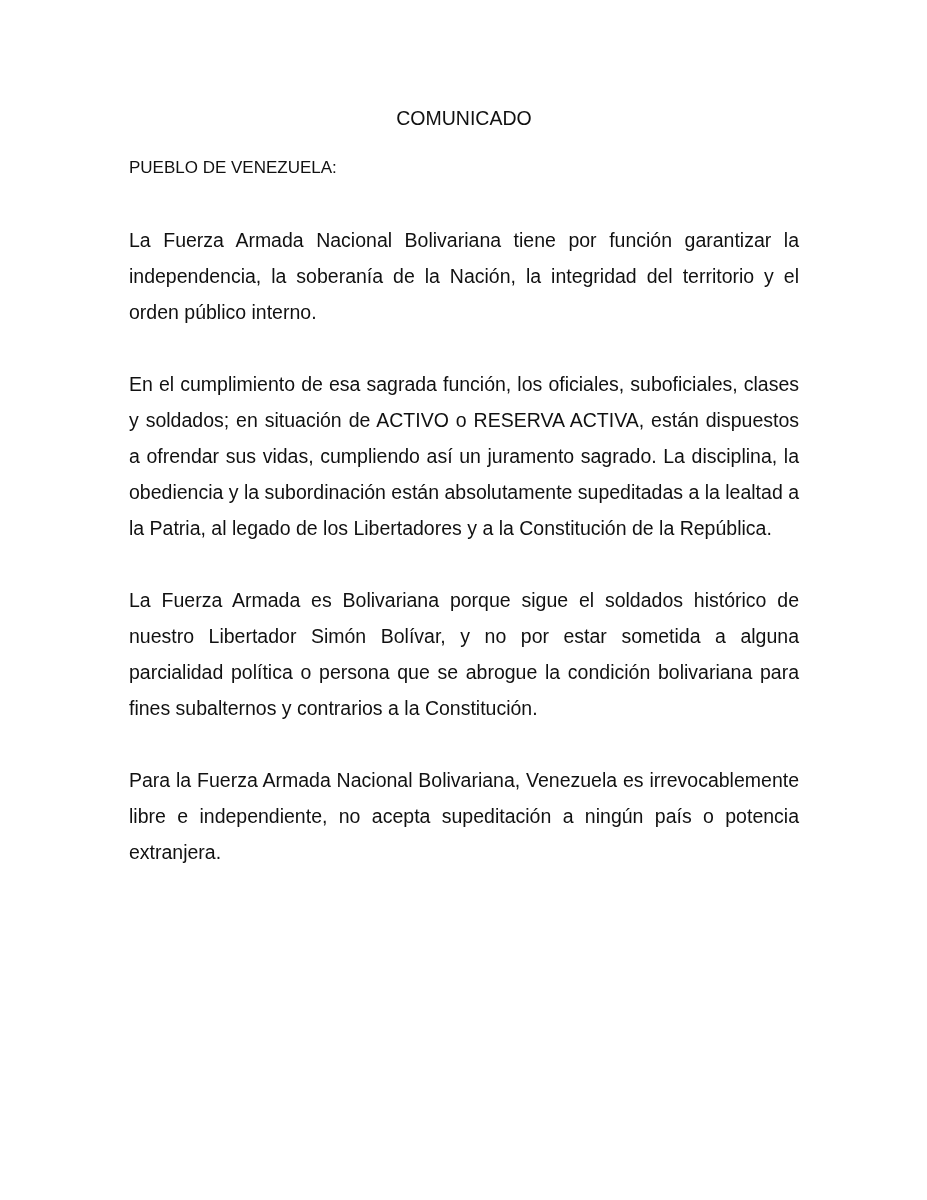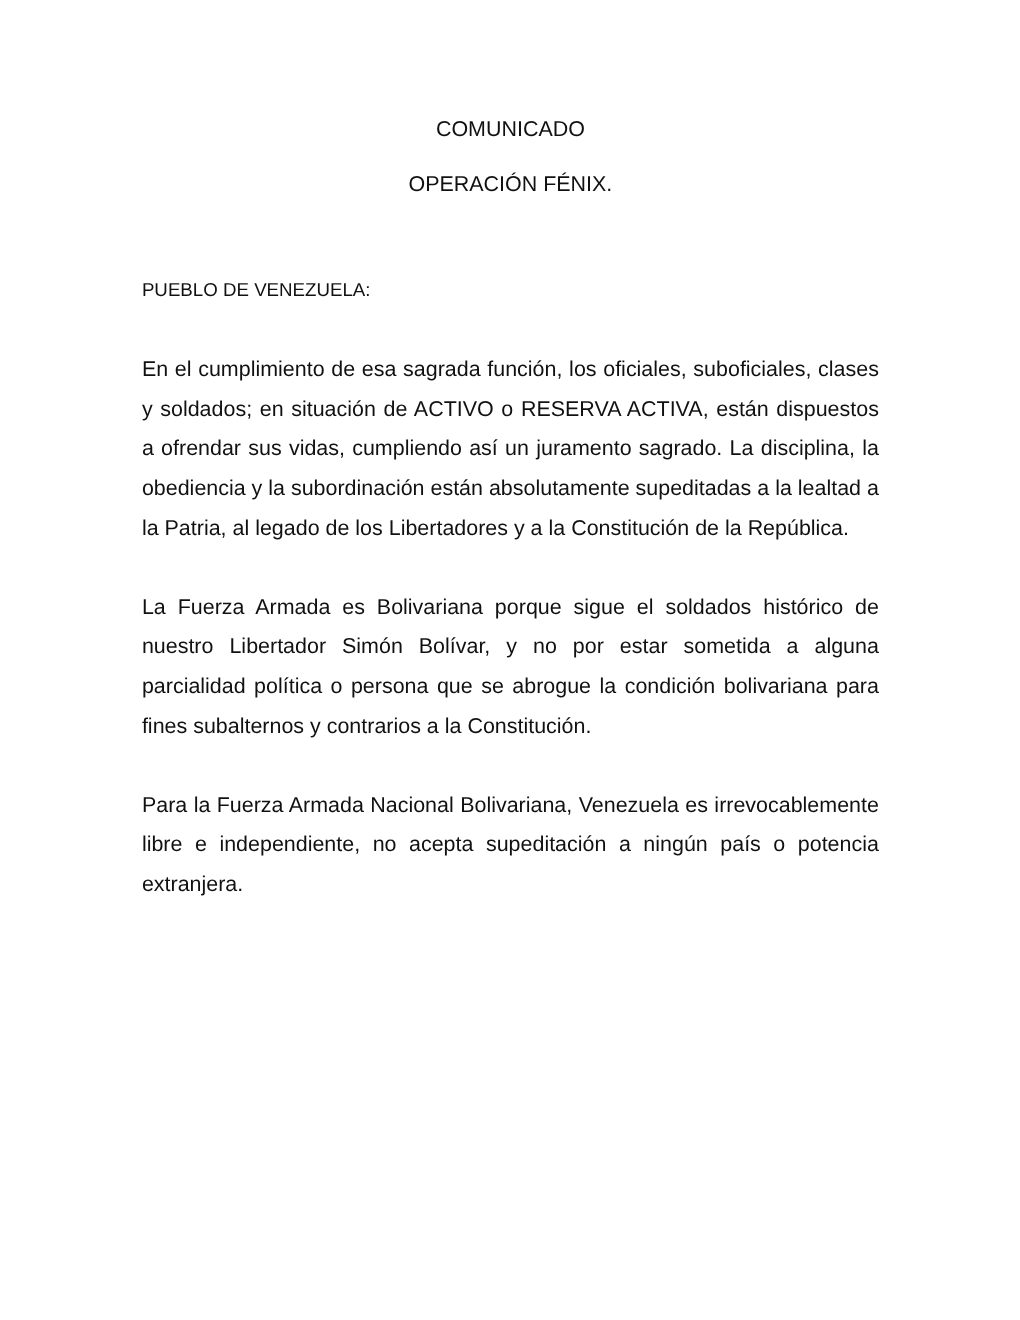--- a/index.html
+++ b/index.html
@@ -47,24 +47,24 @@
     text-underline-offset: 3px;
   }
 </style>
 </head>
 <body>
 
 <div class="page">
 
   <h1 class="title">COMUNICADO</h1>
 
-  <h2 class="subtitle">OPERACIÓN FÉNIX.</h2>
 
   <p class="salutation">PUEBLO DE VENEZUELA:</p>
 
+  <p class="para">La Fuerza Armada Nacional Bolivariana tiene por función garantizar la independencia, la soberanía de la Nación, la integridad del territorio y el orden público interno.</p>
 
   <p class="para"><span>En el cumplimiento de esa sagrada función, los oficiales, suboficiales, clases y soldados; en situación de </span><span class="underline">ACTIVO o RESERVA ACTIVA</span><span>, están dispuestos a ofrendar sus vidas, cumpliendo así un juramento sagrado. La disciplina, la obediencia y la subordinación están absolutamente supeditadas a la lealtad a la Patria, al legado de los Libertadores y a la Constitución de la República.</span></p>
 
   <p class="para">La Fuerza Armada es Bolivariana porque sigue el soldados histórico de nuestro Libertador Simón Bolívar, y no por estar sometida a alguna parcialidad política o persona que se abrogue la condición bolivariana para fines subalternos y contrarios a la Constitución.</p>
 
   <p class="para">Para la Fuerza Armada Nacional Bolivariana, Venezuela es irrevocablemente libre e independiente, no acepta supeditación a ningún país o potencia extranjera.</p>
 
 </div>
 
 </body></html>

